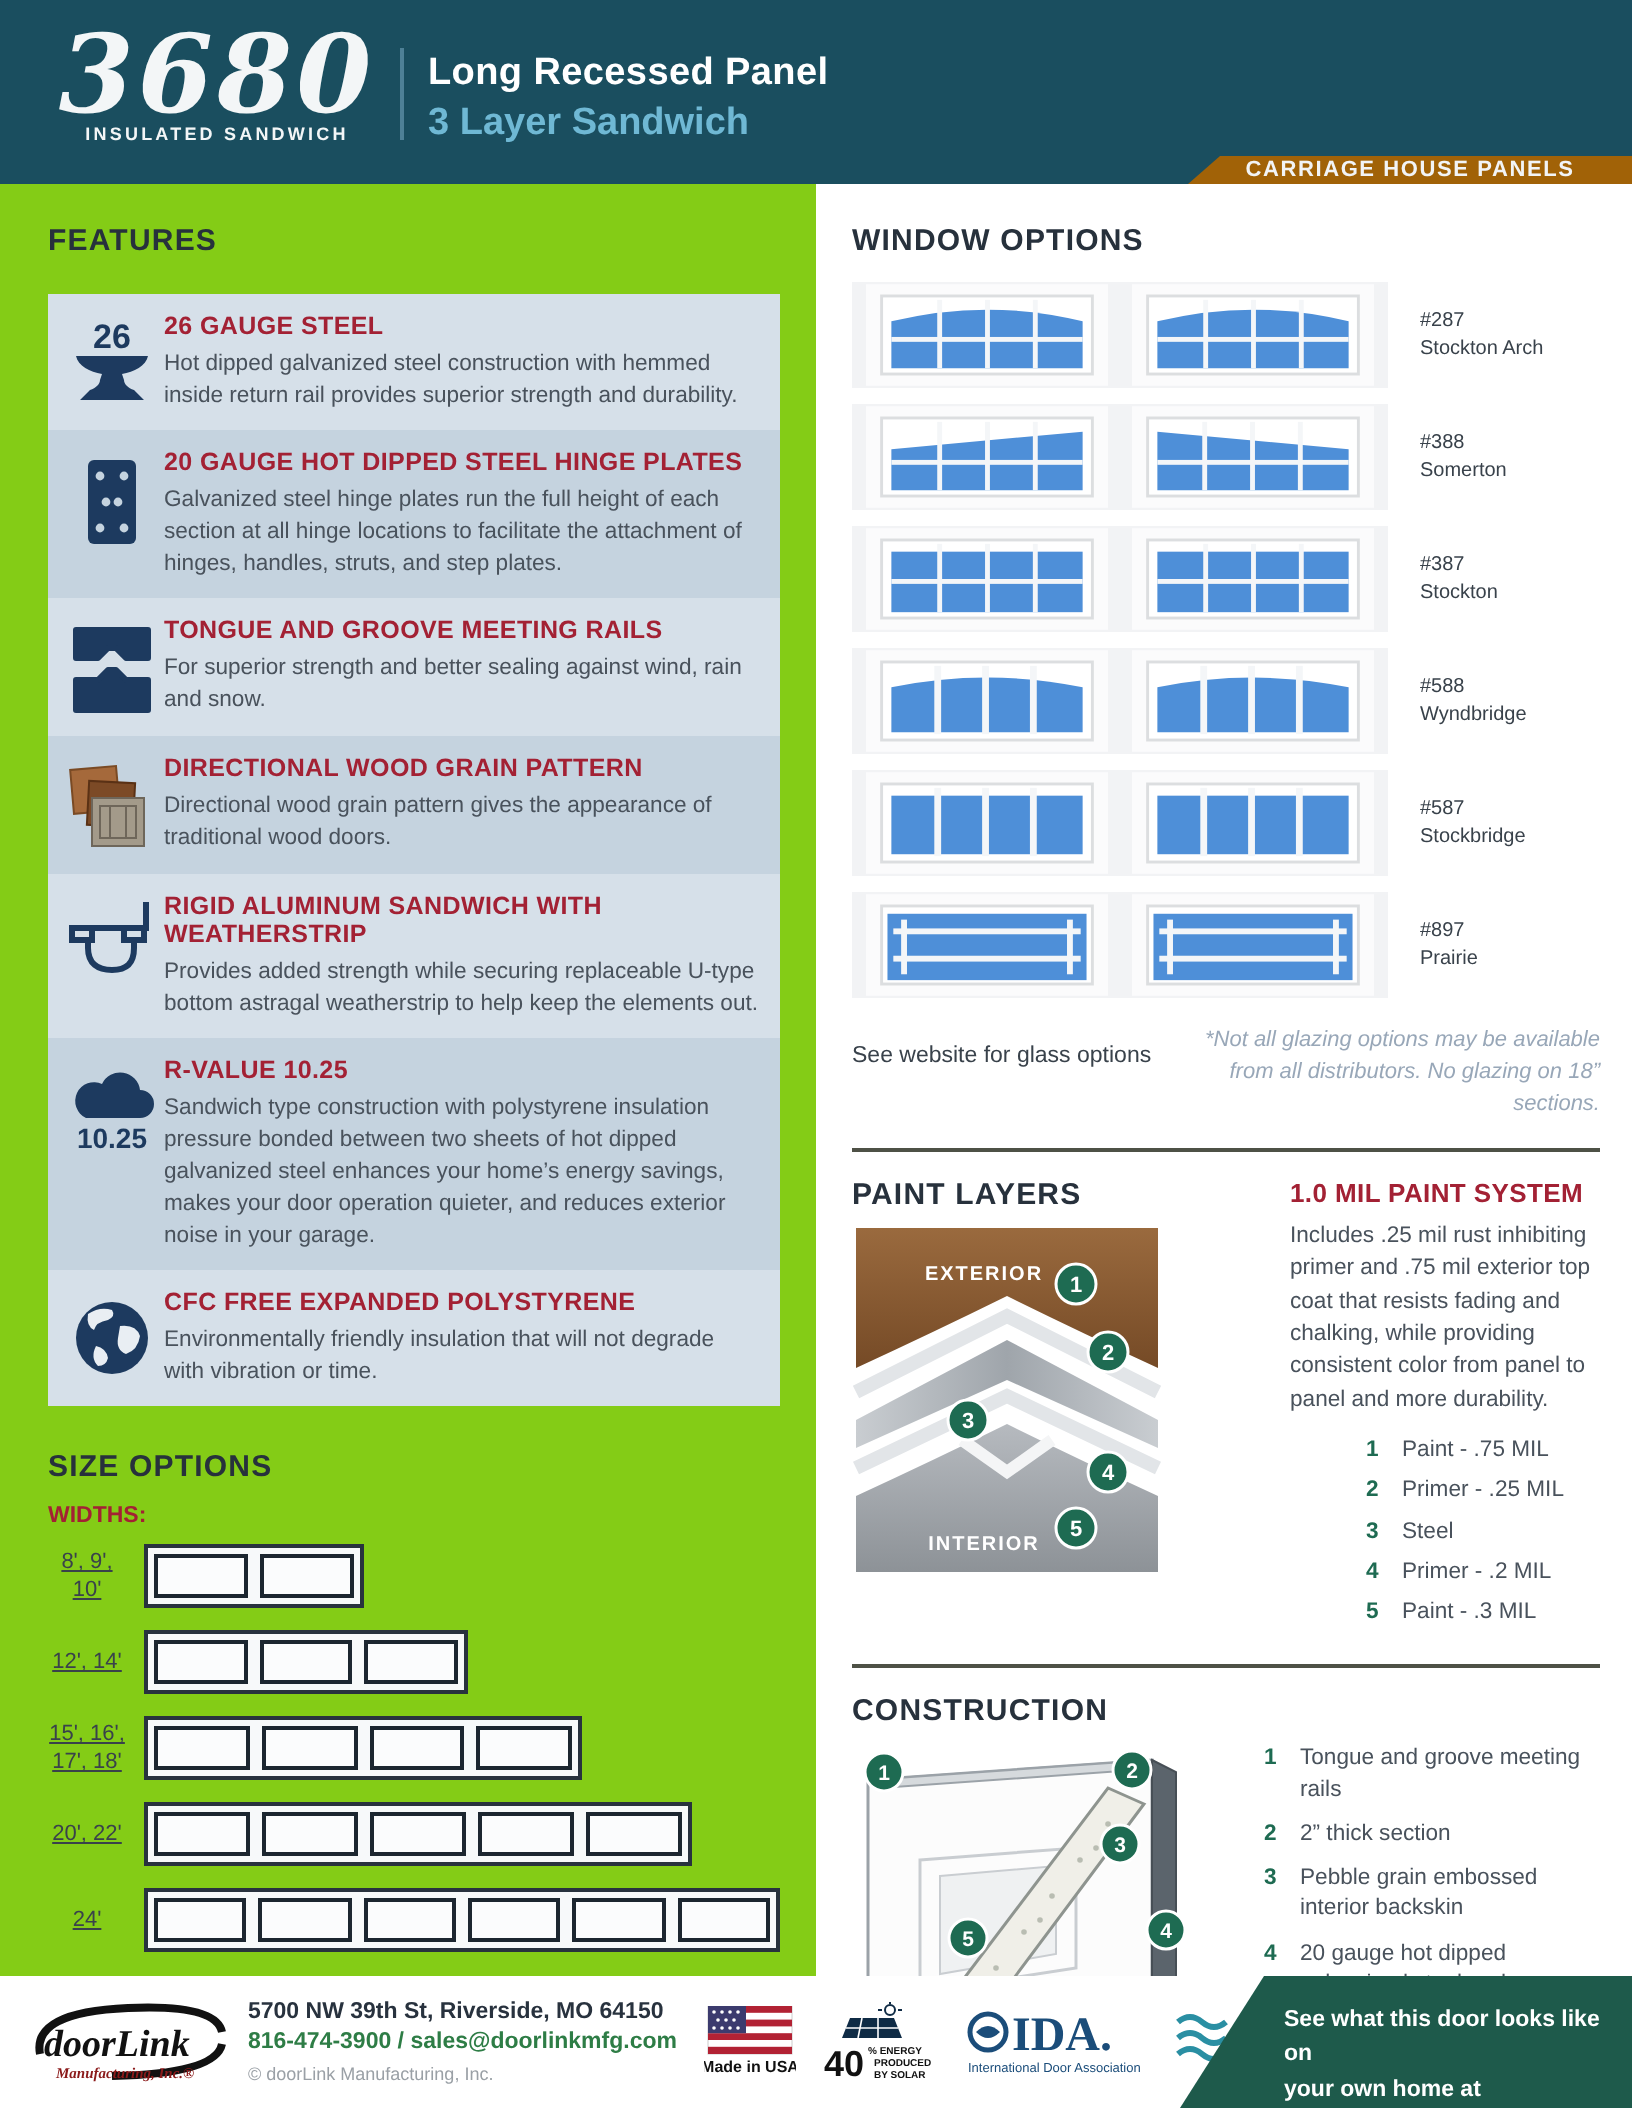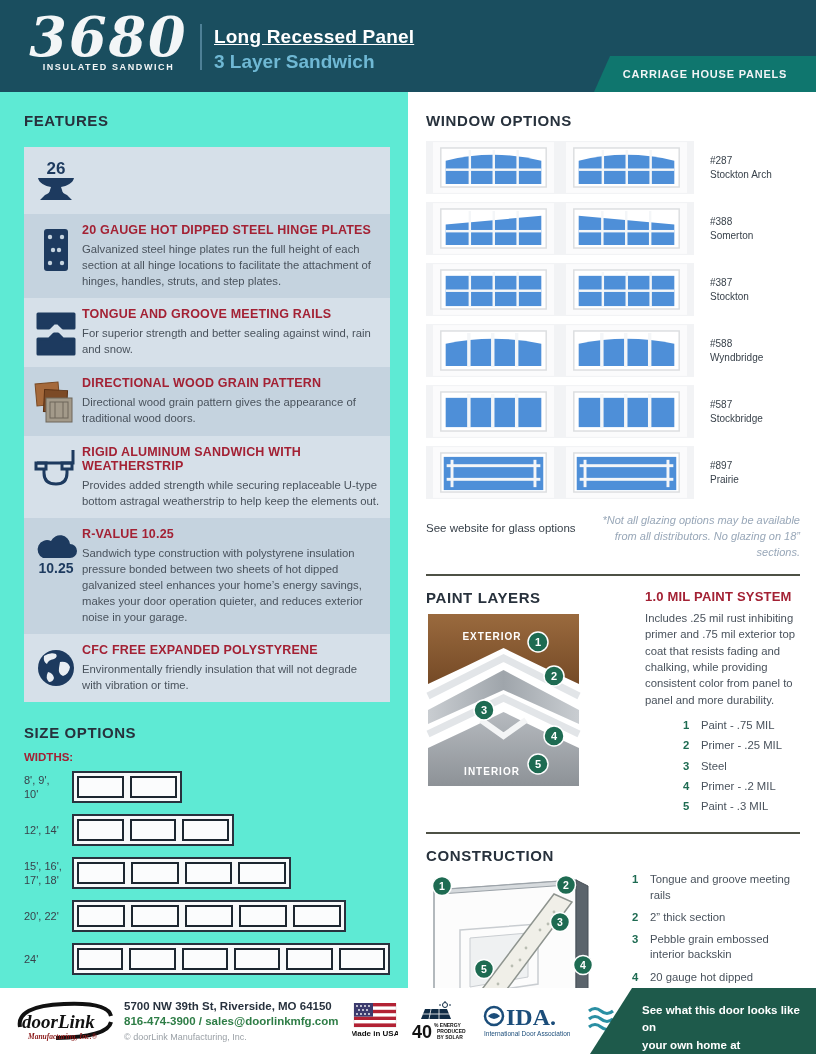--- a/index.html
+++ b/index.html
@@ -6,42 +6,42 @@
   html,body { width:816px; height:1054px; }
   body { font-family:"Liberation Sans",sans-serif; position:relative; background:#fff; overflow:hidden; color:#39424B; }
 
   
   .header { position:absolute; top:0; left:0; width:816px; height:92px; background:#1A4E5F; }
   .brand { position:absolute; left:26px; top:8px; width:165px; text-align:center; color:#F3F6F7; }
   .brand-num { font-family:"DejaVu Serif",serif; font-style:italic; font-weight:bold; font-size:54px; line-height:58px; letter-spacing:2px; }
   .brand-sub { font-size:9px; font-weight:bold; letter-spacing:1.6px; margin-top:-4px; }
   .hdr-divider { position:absolute; left:200px; top:24px; width:2px; height:46px; background:#4E8096; }
   .hdr-titles { position:absolute; left:214px; top:26px; }
-  .hdr-t1 { color:#FFFFFF; font-size:19px; font-weight:bold; letter-spacing:.2px;text-decoration:underline; }
+  .hdr-t1 { color:#FFFFFF; font-size:19px; font-weight:bold; letter-spacing:.2px; }
   .hdr-t2 { color:#6FB8D4; font-size:19px; font-weight:bold; margin-top:3px; }
-  .hdr-badge { position:absolute; right:0; bottom:0; width:222px; height:36px; background:#0f766e;
+  .hdr-badge { position:absolute; right:0; bottom:0; width:222px; height:14px; background:#a16207;
     clip-path:polygon(16px 0,100% 0,100% 100%,0 100%);
     display:flex; align-items:center; justify-content:center;
     color:#F2F4F6; font-size:11px; font-weight:bold; letter-spacing:.8px; }
 
   
-  .leftcol { position:absolute; top:92px; left:0; width:408px; height:896px; background:#5eead4; padding:20px 18px 0 24px; }
+  .leftcol { position:absolute; top:92px; left:0; width:408px; height:896px; background:#84cc16; padding:20px 18px 0 24px; }
   .sec-title { color:#27313C; font-size:15px; font-weight:800; letter-spacing:.6px; }
   .feat-list { margin-top:18px; }
   .feat { display:flex; padding:9px 10px 9px 6px; }
   .feat:nth-child(odd) { background:#D6E0E9; }
   .feat:nth-child(even) { background:#C5D3DF; }
   .feat-icon { width:52px; flex:0 0 52px; display:flex; align-items:flex-start; justify-content:center; padding-top:3px; }
   .feat-title { color:#A32134; font-size:12.5px; font-weight:800; letter-spacing:.2px; }
   .feat-body { font-size:11.3px; line-height:1.42; color:#49525C; margin-top:4px; }
 
   .sizeopts { margin-top:22px; }
   .widths-label { color:#A32134; font-size:11.5px; font-weight:800; margin:10px 0 8px; }
   .size-row { display:flex; align-items:center; margin-bottom:11px; }
-  .size-label { width:48px; flex:0 0 48px; text-align:left; padding-right:9px; font-size:11px; color:#39424B; white-space:pre-line; line-height:1.3; }
+  .size-label { width:48px; flex:0 0 48px; text-align:center; padding-right:9px; font-size:11px; color:#39424B; white-space:pre-line; line-height:1.3;text-decoration:underline; }
   .size-bar { border:2px solid #28323E; background:#F7F9FA; height:32px; padding:3px; display:flex; gap:6px; }
   .size-panel { flex:1; border:2.5px solid #1C2630; background:#FBFCFD; }
   .heights-line { margin:16px 0 0 48px; font-size:11.5px; color:#39424B; }
   .heights-line b { color:#A32134; font-weight:800; }
 
   
   .rightcol { position:absolute; top:92px; left:408px; width:408px; height:896px; background:#fff; padding:20px 16px 0 18px; }
   .win-row { display:flex; align-items:center; margin-bottom:8px; }
   .win-strip { width:268px; height:53px; background:#F2F3F5; display:flex; gap:12px; padding:0 7px; align-items:center; }
   .win-label { margin-left:16px; font-size:10px; color:#39424B; line-height:1.4; }
@@ -96,20 +96,24 @@
 <div class="leftcol">
   <div class="sec-title">FEATURES</div>
 
   <div class="feat-list">
     <div class="feat">
       <div class="feat-icon">
         <svg width="44" height="46" viewBox="0 0 44 46">
           <text x="22" y="15" text-anchor="middle" font-size="17" font-weight="800" fill="#1D3A5F">26</text>
           <path fill="#1D3A5F" d="M4,19h36c-1,5-7,8-13,9l1,3c0,2,2,4,5,5l5,5H6l5-5c3-1,5-3,5-5l1-3c-6,-1-12,-4-13,-9z"></path>
         </svg>
+      </div>
+      <div class="feat-txt">
+        <div class="feat-title">26 GAUGE STEEL</div>
+        <div class="feat-body">Hot dipped galvanized steel construction with hemmed inside return rail provides superior strength and durability.</div>
       </div>
     </div>
 
     <div class="feat">
       <div class="feat-icon">
         <svg width="44" height="48" viewBox="0 0 44 48">
           <rect x="10" y="3" width="24" height="42" rx="3" fill="#1D3A5F"></rect>
           <circle cx="16" cy="11" r="2.2" fill="#C5D3DF"></circle>
             <circle cx="28" cy="11" r="2.2" fill="#C5D3DF"></circle>
           <circle cx="19" cy="24" r="2.2" fill="#C5D3DF"></circle>

